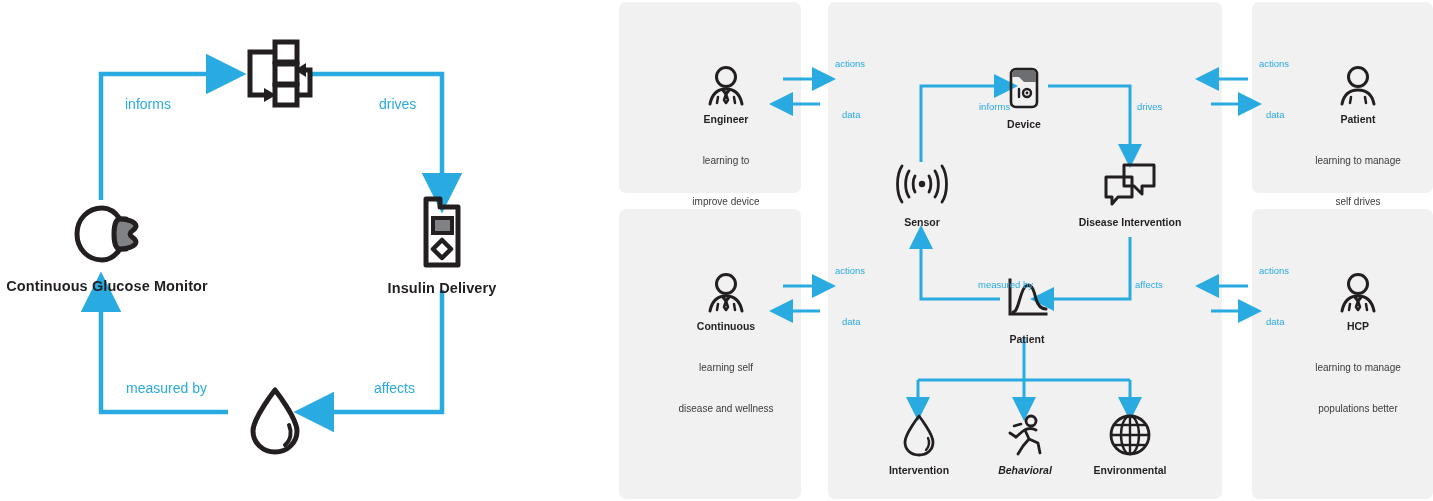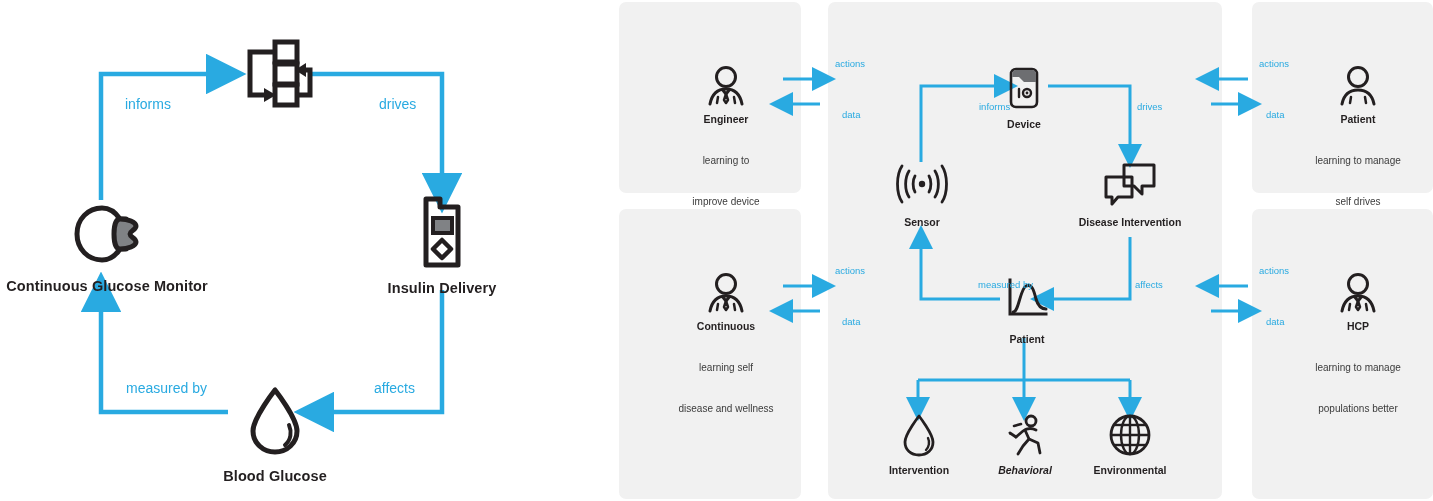--- a/index.html
+++ b/index.html
@@ -119,21 +119,20 @@
       <path class="stroke-dark" d="M14,6 L26,6 L26,14 L44,14 L44,72 L12,72 L12,6 z" stroke-width="5" stroke-linejoin="round"></path>
       <rect x="19" y="25" width="19" height="15" fill="#808285" stroke="#231f20" stroke-width="4"></rect>
       <path class="stroke-dark" d="M28,47 L37,56 L28,65 L19,56 z" stroke-width="4.5" stroke-linejoin="round"></path>
     </svg>
     <div class="node-label" style="left:352px;top:279px;width:180px;">Insulin Delivery</div>
 
     <svg class="abs" style="left:245px;top:385px;width:60px;height:72px" viewBox="0 0 60 72">
       <path class="stroke-dark" d="M30,5 C30,5 8,33 8,46 C8,58 18,67 30,67 C42,67 52,58 52,46 C52,33 30,5 30,5 z" stroke-width="5" stroke-linejoin="round"></path>
       <path class="stroke-dark" d="M44,40 C47,47 46,55 40,60" stroke-width="4" stroke-linecap="round"></path>
     </svg>
-    <div class="node-label" style="left:185px;top:467px;width:180px;">Blood Glucose</div>
 
     <svg class="abs" style="left:70px;top:203px;width:76px;height:62px" viewBox="0 0 76 62">
       <path class="stroke-dark" d="M32,5 C18,5 7,16 7,31 C7,46 18,57 32,57 C40,57 46,52 50,46 L56,46 L56,16 L50,16 C46,10 40,5 32,5 z" stroke-width="5" stroke-linejoin="round"></path>
       <path fill="#808285" stroke="#231f20" stroke-width="5" stroke-linejoin="round" d="M50,16 C58,16 66,19 66,23 C66,27 60,28 60,31 C60,34 66,35 66,39 C66,43 58,46 50,46 C46,46 44,40 44,31 C44,22 46,16 50,16 z"></path>
     </svg>
     <div class="node-label" style="left:-8px;top:277px;width:230px;">Continuous Glucose Monitor</div>
 
     <div class="edge-label" style="left:125px;top:96px;">informs</div>
     <div class="edge-label" style="left:379px;top:96px;">drives</div>
     <div class="edge-label" style="left:374px;top:380px;">affects</div>

